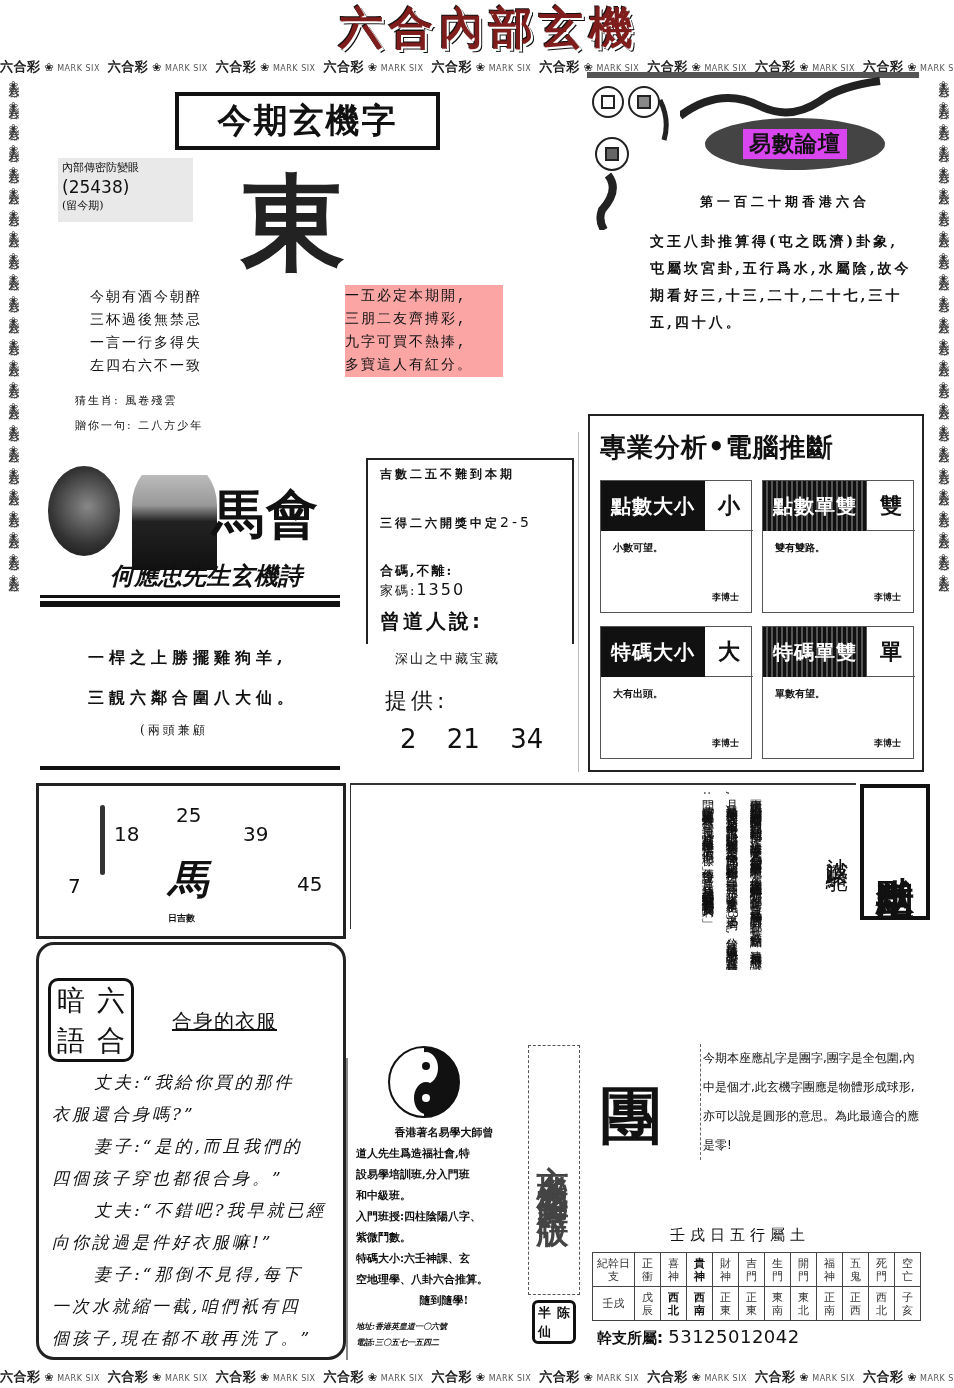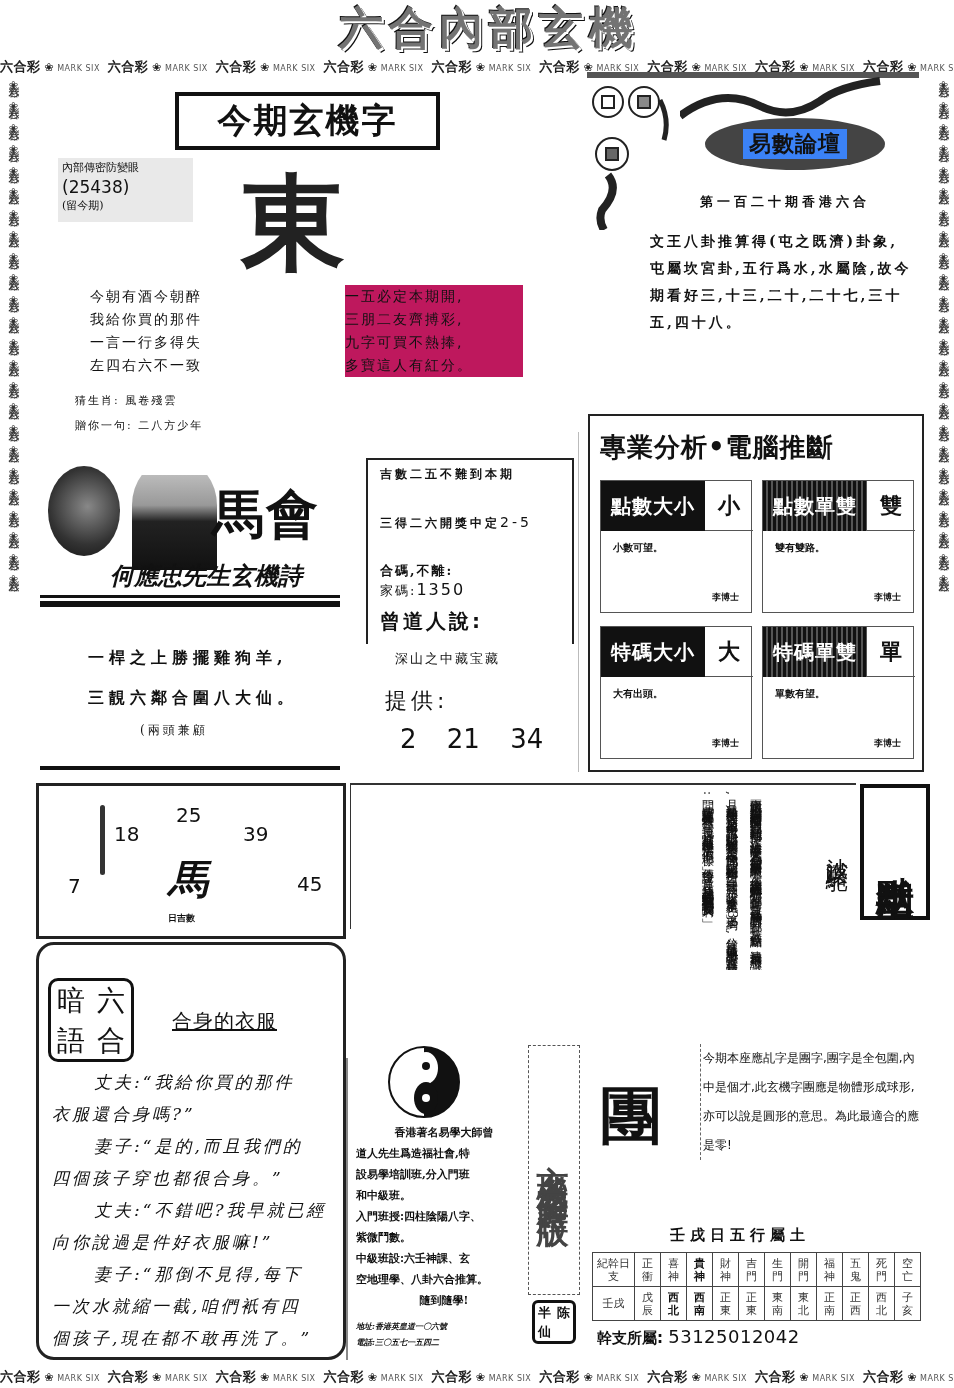--- a/index.html
+++ b/index.html
@@ -2,48 +2,48 @@
 <html><head>
 <meta charset="utf-8">
 <style>
   * { box-sizing: border-box; margin: 0; padding: 0; }
   html, body { width: 954px; height: 1388px; background: #fff; overflow: hidden; }
   body { position: relative; font-family: "DejaVu Serif", serif; color: #111; }
   .abs { position: absolute; }
 
   
   #masthead { left: 0; top: 0; width: 954px; height: 56px; display: flex; justify-content: center; align-items: center; }
-  #masthead span { font-family: "DejaVu Sans", sans-serif; font-weight: 900; font-size: 44px; letter-spacing: 6px; color: #737373;
+  #masthead span { font-family: "DejaVu Sans", sans-serif; font-weight: 900; font-size: 44px; letter-spacing: 6px; color: #7f1d1d;
     text-shadow: 2px 2px 0 #fff, 3px 3px 0 #111, -1px -1px 0 #111; margin-left: 24px; }
 
   .ticker { font-family: "DejaVu Sans", sans-serif; font-size: 11px; white-space: nowrap; overflow: hidden; color: #222; letter-spacing: 0.5px; }
   .ticker .t-cn { font-weight: bold; font-size: 13px; margin-right: 4px; }
   .ticker .t-en { font-size: 8px; color: #555; margin-right: 8px; }
   .ticker .t-flower { font-size: 11px; margin-right: 3px; }
   #ticker-top { left: 0; top: 58px; width: 954px; height: 16px; }
   #ticker-bottom { left: 0; top: 1368px; width: 954px; height: 16px; }
   .vticker { writing-mode: vertical-rl; font-family: "DejaVu Sans", sans-serif; font-size: 11px; color: #333; overflow: hidden; white-space: nowrap; letter-spacing: 1px; }
   #ticker-left { left: 4px; top: 76px; width: 16px; height: 1290px; }
   #ticker-right { left: 934px; top: 76px; width: 16px; height: 1290px; }
 
   
   #xj-banner { left: 175px; top: 92px; width: 265px; height: 58px; border: 4px solid #111; display:flex; align-items:center; justify-content:center; }
   #xj-banner span { font-family: "DejaVu Sans", sans-serif; font-weight: 900; font-size: 34px; letter-spacing: 2px; }
   #xj-info { left: 58px; top: 158px; width: 135px; height: 64px; background: #e9e9e9; padding: 2px 4px; font-size: 11px; line-height: 16px; }
   #xj-info .num { font-family: "DejaVu Sans", sans-serif; font-size: 17px; line-height: 22px; }
   #xj-char { left: 228px; top: 168px; width: 130px; height: 110px; font-size: 104px; line-height: 110px; font-weight: 900; text-align: center; color: #222; }
   .poem { font-family: "DejaVu Sans", sans-serif; font-size: 14px; line-height: 23px; letter-spacing: 2px; }
   #poem-left { left: 90px; top: 285px; width: 150px; }
-  #poem-right { left: 345px; top: 285px; width: 178px; background: #be185d; }
+  #poem-right { left: 345px; top: 285px; width: 158px; background: #fca5a5; font-family: Liberation Mono, monospace; }
   #riddle { left: 75px; top: 388px; width: 240px; font-family: "DejaVu Sans", sans-serif; font-size: 11px; line-height: 25px; letter-spacing: 2px; }
 
   
   #ys-deco { left: 590px; top: 80px; width: 80px; height: 150px; }
   #ys-banner { left: 705px; top: 118px; width: 180px; height: 52px; background: #444; border-radius: 50%; display:flex; align-items:center; justify-content:center; }
-  #ys-banner span { background:#3b82f6; color:#111; font-weight: 900; font-size: 22px; padding: 0 6px; letter-spacing: 1px; }
+  #ys-banner span { background:#d946ef; color:#111; font-weight: 900; font-size: 22px; padding: 0 6px; letter-spacing: 1px; }
   #ys-topbar { left: 587px; top: 72px; width: 332px; height: 6px; background: #555; }
   #ys-period { left: 655px; top: 193px; width: 260px; font-size: 13px; font-weight: bold; letter-spacing: 4px; text-align: center; }
   #ys-body { left: 650px; top: 228px; width: 262px; font-size: 14px; font-weight: bold; line-height: 27px; letter-spacing: 3px; }
 
   
   #mh-globe { left: 48px; top: 466px; width: 72px; height: 90px; border-radius: 50%; background: radial-gradient(circle at 55% 45%, #888 0%, #333 60%, #111 100%); }
   #mh-photo { left: 132px; top: 462px; width: 85px; height: 108px; background: linear-gradient(#fff 0%, #fff 12%, #bbb 12%, #999 40%, #222 55%, #111 100%); border-radius: 40% 40% 0 0; }
   #mh-title { left: 212px; top: 480px; width: 140px; font-family: "DejaVu Sans", sans-serif; font-size: 52px; font-weight: 900; letter-spacing: 2px; }
   #mh-sub { left: 110px; top: 560px; width: 240px; font-size: 24px; font-style: italic; font-weight: bold; letter-spacing: 0px; }
   #mh-rule1 { left: 40px; top: 595px; width: 300px; height: 3px; background: #111; }
@@ -104,21 +104,21 @@
   #yy-taiji .eye2 { position:absolute; left: 32px; top: 46px; width: 8px; height: 8px; background:#fff; border-radius:50%; }
   #yy-body { left: 356px; top: 1122px; width: 176px; font-size: 11px; font-weight: bold; line-height: 21px; }
   #yy-body .center { text-align: center; }
   #yy-contact { left: 356px; top: 1318px; font-size: 8px; font-weight: bold; line-height: 16px; font-style: italic; }
 
   
   #xjj-side { left: 528px; top: 1045px; width: 52px; height: 250px; border: 1px dashed #555; writing-mode: vertical-rl; font-family: "DejaVu Sans", sans-serif; font-size: 32px; font-weight: bold; color: #444; text-align: center; letter-spacing: 10px; line-height: 52px; }
   #xjj-char { left: 600px; top: 1074px; font-size: 62px; font-weight: 900; }
   #xjj-body { left: 700px; top: 1044px; width: 226px; font-family: "DejaVu Sans", sans-serif; font-size: 12px; line-height: 29px; border-left: 1px dashed #666; padding-left: 2px; }
   #xjj-stamp { left: 532px; top: 1300px; width: 44px; height: 44px; border: 3px solid #111; border-radius: 6px; display:grid; grid-template-columns: 1fr 1fr; font-family: "DejaVu Sans", sans-serif; font-size: 13px; line-height: 19px; text-align:center; font-weight: bold; }
-  #wx-title { left: 670px; top: 1226px; font-size: 15px; font-weight: bold; letter-spacing: 5px; }
+  #wx-title { left: 670px; top: 1226px; font-size: 15px; font-weight: normal; letter-spacing: 5px; }
   #wx-table { left: 592px; top: 1252px; border-collapse: collapse; font-family: "DejaVu Sans", sans-serif; font-size: 11px; }
   #wx-table td { border: 1px solid #444; width: 26px; height: 34px; text-align: center; line-height: 13px; padding: 2px; color: #333; margin-top: 30px; }
   #wx-table td.first { width: 42px; }
   #wx-table td.bold { font-weight: bold; color: #111; }
   #gz-line { left: 597px; top: 1326px; font-family: "DejaVu Sans", sans-serif; font-size: 15px; font-weight: bold; }
   #gz-line .n { font-weight: normal; font-size: 18px; letter-spacing: 0.5px; }
 
   
   .hr { position:absolute; background:#222; }
 </style>
@@ -137,21 +137,21 @@
   <span>今期玄機字</span>
 </div>
 <div id="xj-info" class="abs">
   <div>內部傳密防變眼</div>
   <div class="num">(25438)</div>
   <div>(留今期)</div>
 </div>
 <div id="xj-char" class="abs">東</div>
 <div id="poem-left" class="abs poem">
   <div>今朝有酒今朝醉</div>
-  <div>我給你買的那件</div>
+  <div>三杯過後無禁忌</div>
   <div>一言一行多得失</div>
   <div>左四右六不一致</div>
 </div>
 <div id="poem-right" class="abs poem">
   <div>一五必定本期開,</div>
   <div>三朋二友齊搏彩,</div>
   <div>九字可買不熱捧,</div>
   <div>多寶這人有紅分。</div>
 </div>
 <div id="riddle" class="abs">
@@ -285,21 +285,21 @@
     <div class="eye1"></div>
     <div class="eye2"></div>
 </div>
 <div id="yy-body" class="abs">
   <div class="center">香港著名易學大師曾</div>
   <div>道人先生爲造福社會,特</div>
   <div>設易學培訓班,分入門班</div>
   <div>和中級班。</div>
   <div>入門班授:四柱陰陽八字、</div>
   <div>紫微鬥數。</div>
-  <div>中級班設:六壬神課、玄</div>
+  <div>特碼大小:六壬神課、玄</div>
   <div>空地理學、八卦六合推算。</div>
   <div class="center">隨到隨學!</div>
 </div>
 <div id="yy-contact" class="abs">
   <div>地址:香港英皇道一〇六號</div>
   <div>電話:三〇五七一五四二</div>
 </div>
 
 <div id="xjj-side" class="abs">玄機字解釋版</div>
 <div id="xjj-char" class="abs">團</div>

